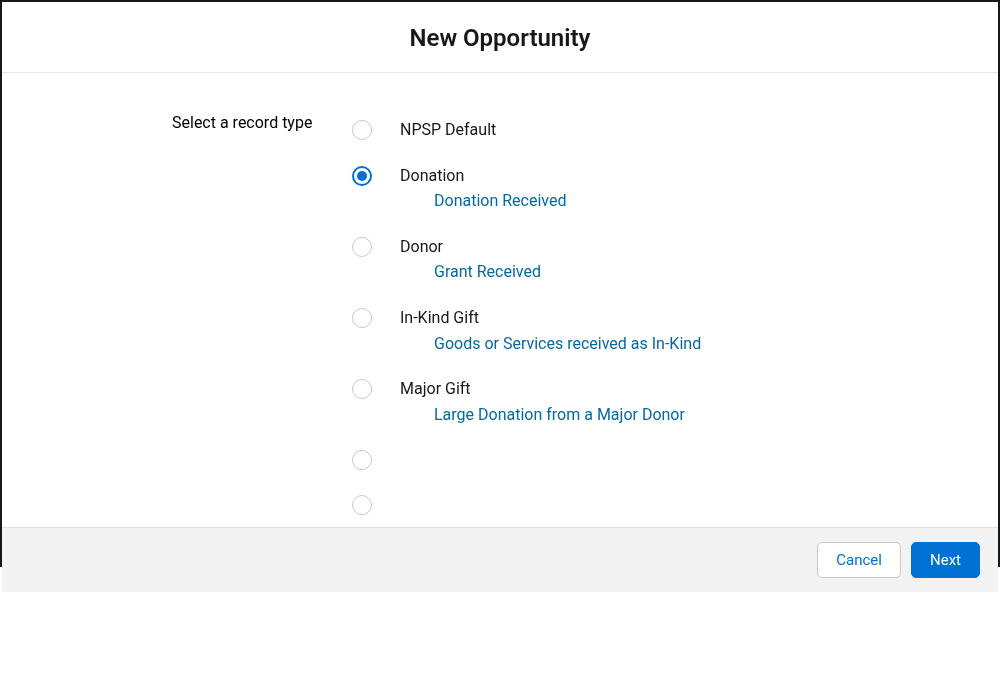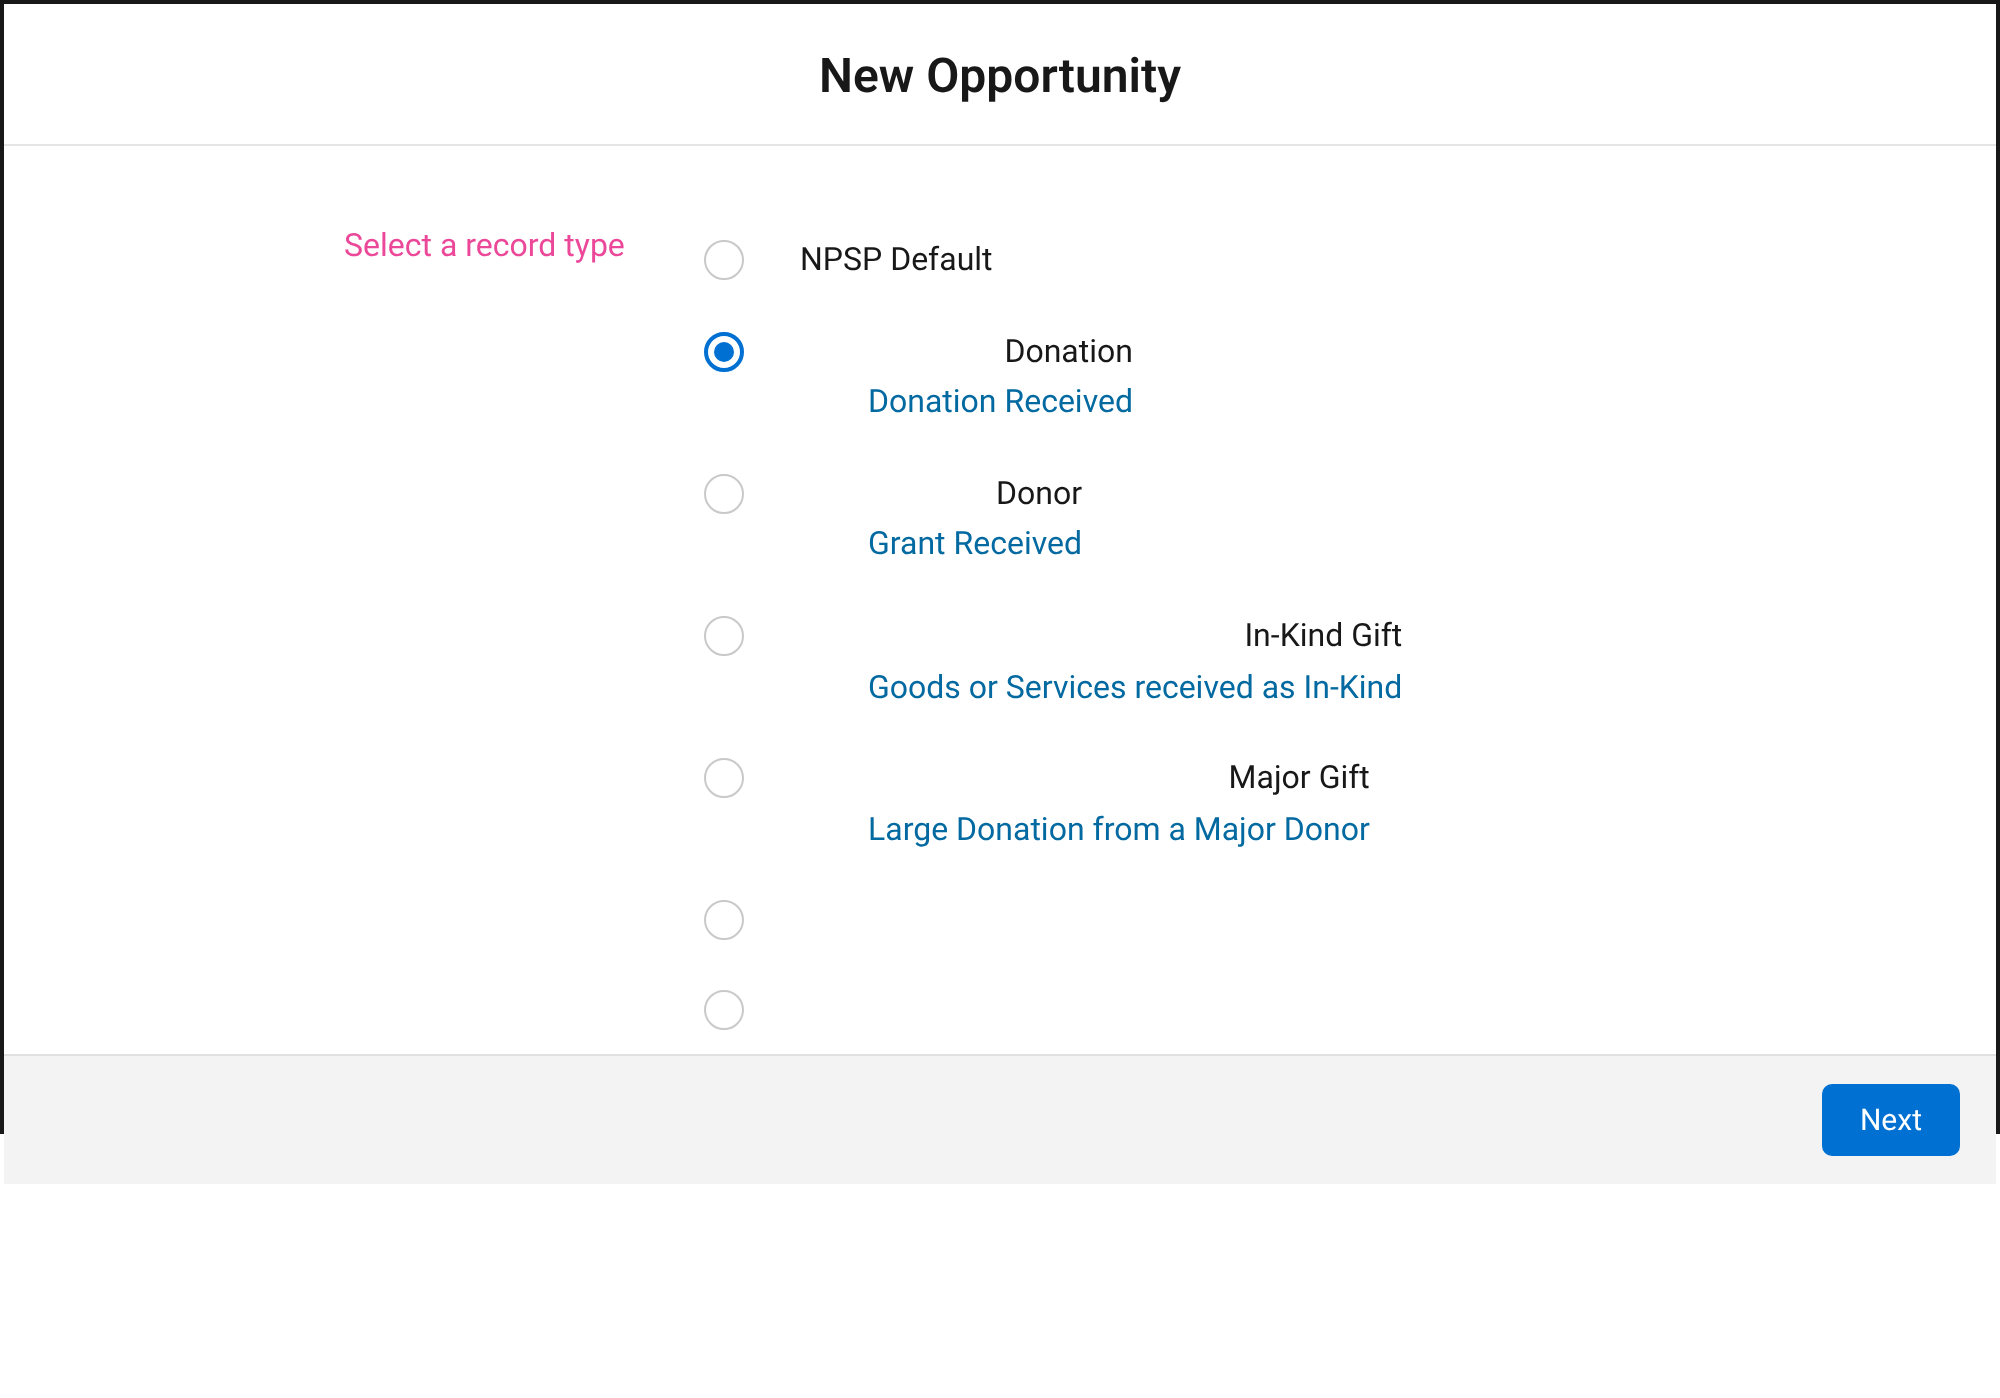--- a/index.html
+++ b/index.html
@@ -34,39 +34,38 @@
       color: #181818;
     }
     .modal-body {
       flex: 1;
       padding: 40px 20px 0 20px;
       display: flex;
       align-items: flex-start;
     }
     .field-label {
       font-size: 16px;
-      color: #ec4899;
+      color: #000000;
       width: 330px;
       text-align: left;
       padding-left: 150px;
       padding-top: 0;
     }
     .options {
       flex: 1;
       display: flex;
       flex-direction: column;
       gap: 0;
       margin-top: -6px;
     }
     .option {
       display: flex;
       align-items: flex-start;
       padding: 12px 0;
       cursor: pointer;
-      text-align: right;
     }
     .radio {
       width: 20px;
       height: 20px;
       border-radius: 50%;
       border: 1px solid #c9c9c9;
       margin-right: 28px;
       margin-top: 1px;
       flex-shrink: 0;
       position: relative;
@@ -179,15 +178,16 @@
         </div>
         <div class="option">
           <span class="radio"></span>
           <div class="option-text">
           </div>
         </div>
       </div>
   </div>
 
   <div class="modal-footer">
+    <button class="btn btn-secondary">Cancel</button>
     <button class="btn btn-primary">Next</button>
   </div>
 </div>
 
 </body></html>

